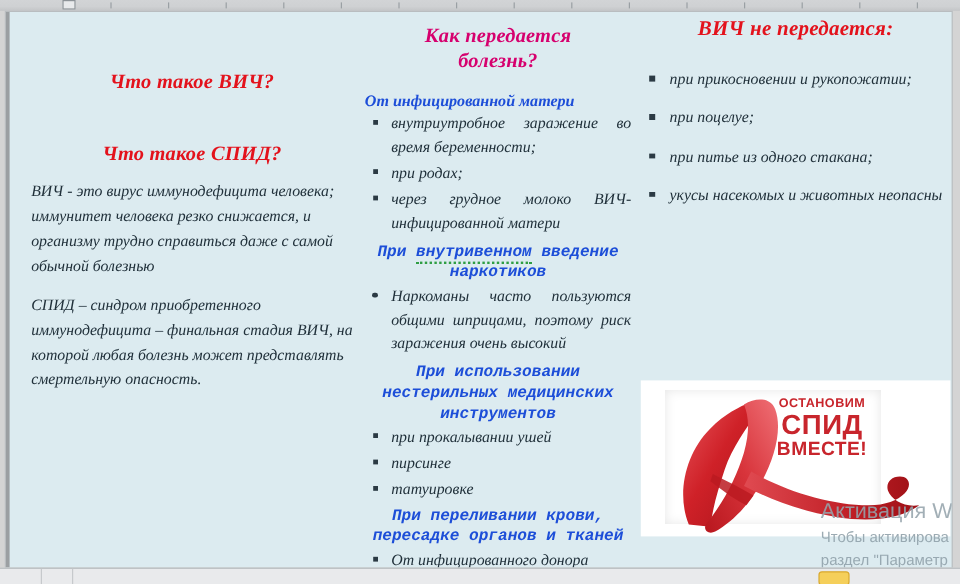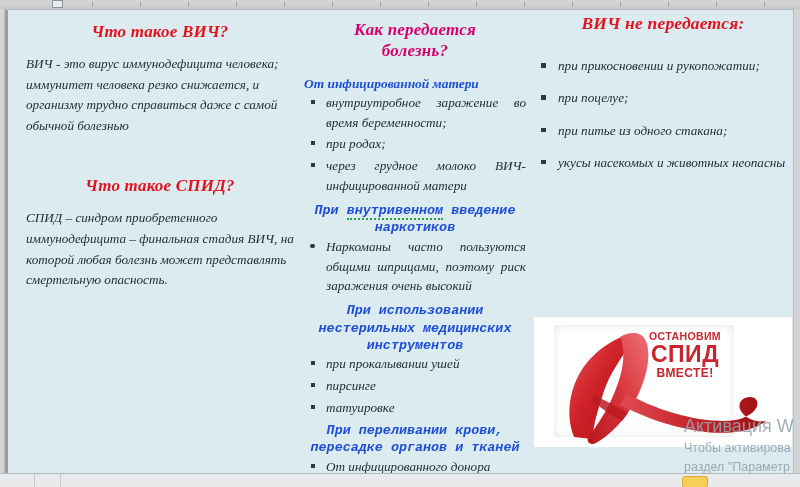--- a/index.html
+++ b/index.html
@@ -82,21 +82,21 @@
     border: 1px solid #d9a92f;
     border-radius: 3px;
   }
 
   
   .col {
     position: absolute;
     top: 0;
     box-sizing: border-box;
   }
-  #col-left   { left: 18px;  width: 268px; }
+  #col-left   { left: 18px;  width: 268px; margin-top: 36px; }
   #col-middle { left: 296px; width: 222px; }
   #col-right  { left: 524px; width: 262px; }
 
   
   .h-red {
     color: #e3121c;
     font-weight: bold;
     font-style: italic;
     font-size: 17px;
     text-align: center;
@@ -220,21 +220,21 @@
   }
   #ribbon-text .t2 {
     display: block;
     font-size: 23px;
     font-weight: bold;
     letter-spacing: 0.5px;
     margin-top: 1px;
   }
   #ribbon-text .t3 {
     display: block;
-    font-size: 12px;
+    font-size: 16px;
     font-weight: bold;
     letter-spacing: 0.4px;
     margin-top: 1px;
     text-align: center;
   }
 
   
   #watermark {
     position: absolute;
     left: 676px; top: 404px;
@@ -284,26 +284,26 @@
   </div>
 
   <div id="canvas">
 
     <div class="col" id="col-left">
 
       <div style="margin-top:12px">
         <div class="h-red">Что такое ВИЧ?</div>
       </div>
 
+      <div style="margin-top:39px">
+        <div class="h-red">Что такое СПИД?</div>
+      </div>
+
       <div style="margin-top:11px">
         <div class="para">ВИЧ - это вирус иммунодефицита человека; иммунитет человека резко снижается, и организму трудно справиться  даже с самой обычной болезнью</div>
-      </div>
-
-      <div style="margin-top:39px">
-        <div class="h-red">Что такое СПИД?</div>
       </div>
 
       <div style="margin-top:11px">
         <div class="para">СПИД – синдром приобретенного иммунодефицита – финальная стадия ВИЧ, на которой любая болезнь может представлять смертельную опасность.</div>
       </div>
 
     </div>
 
     <div class="col" id="col-middle">
 

